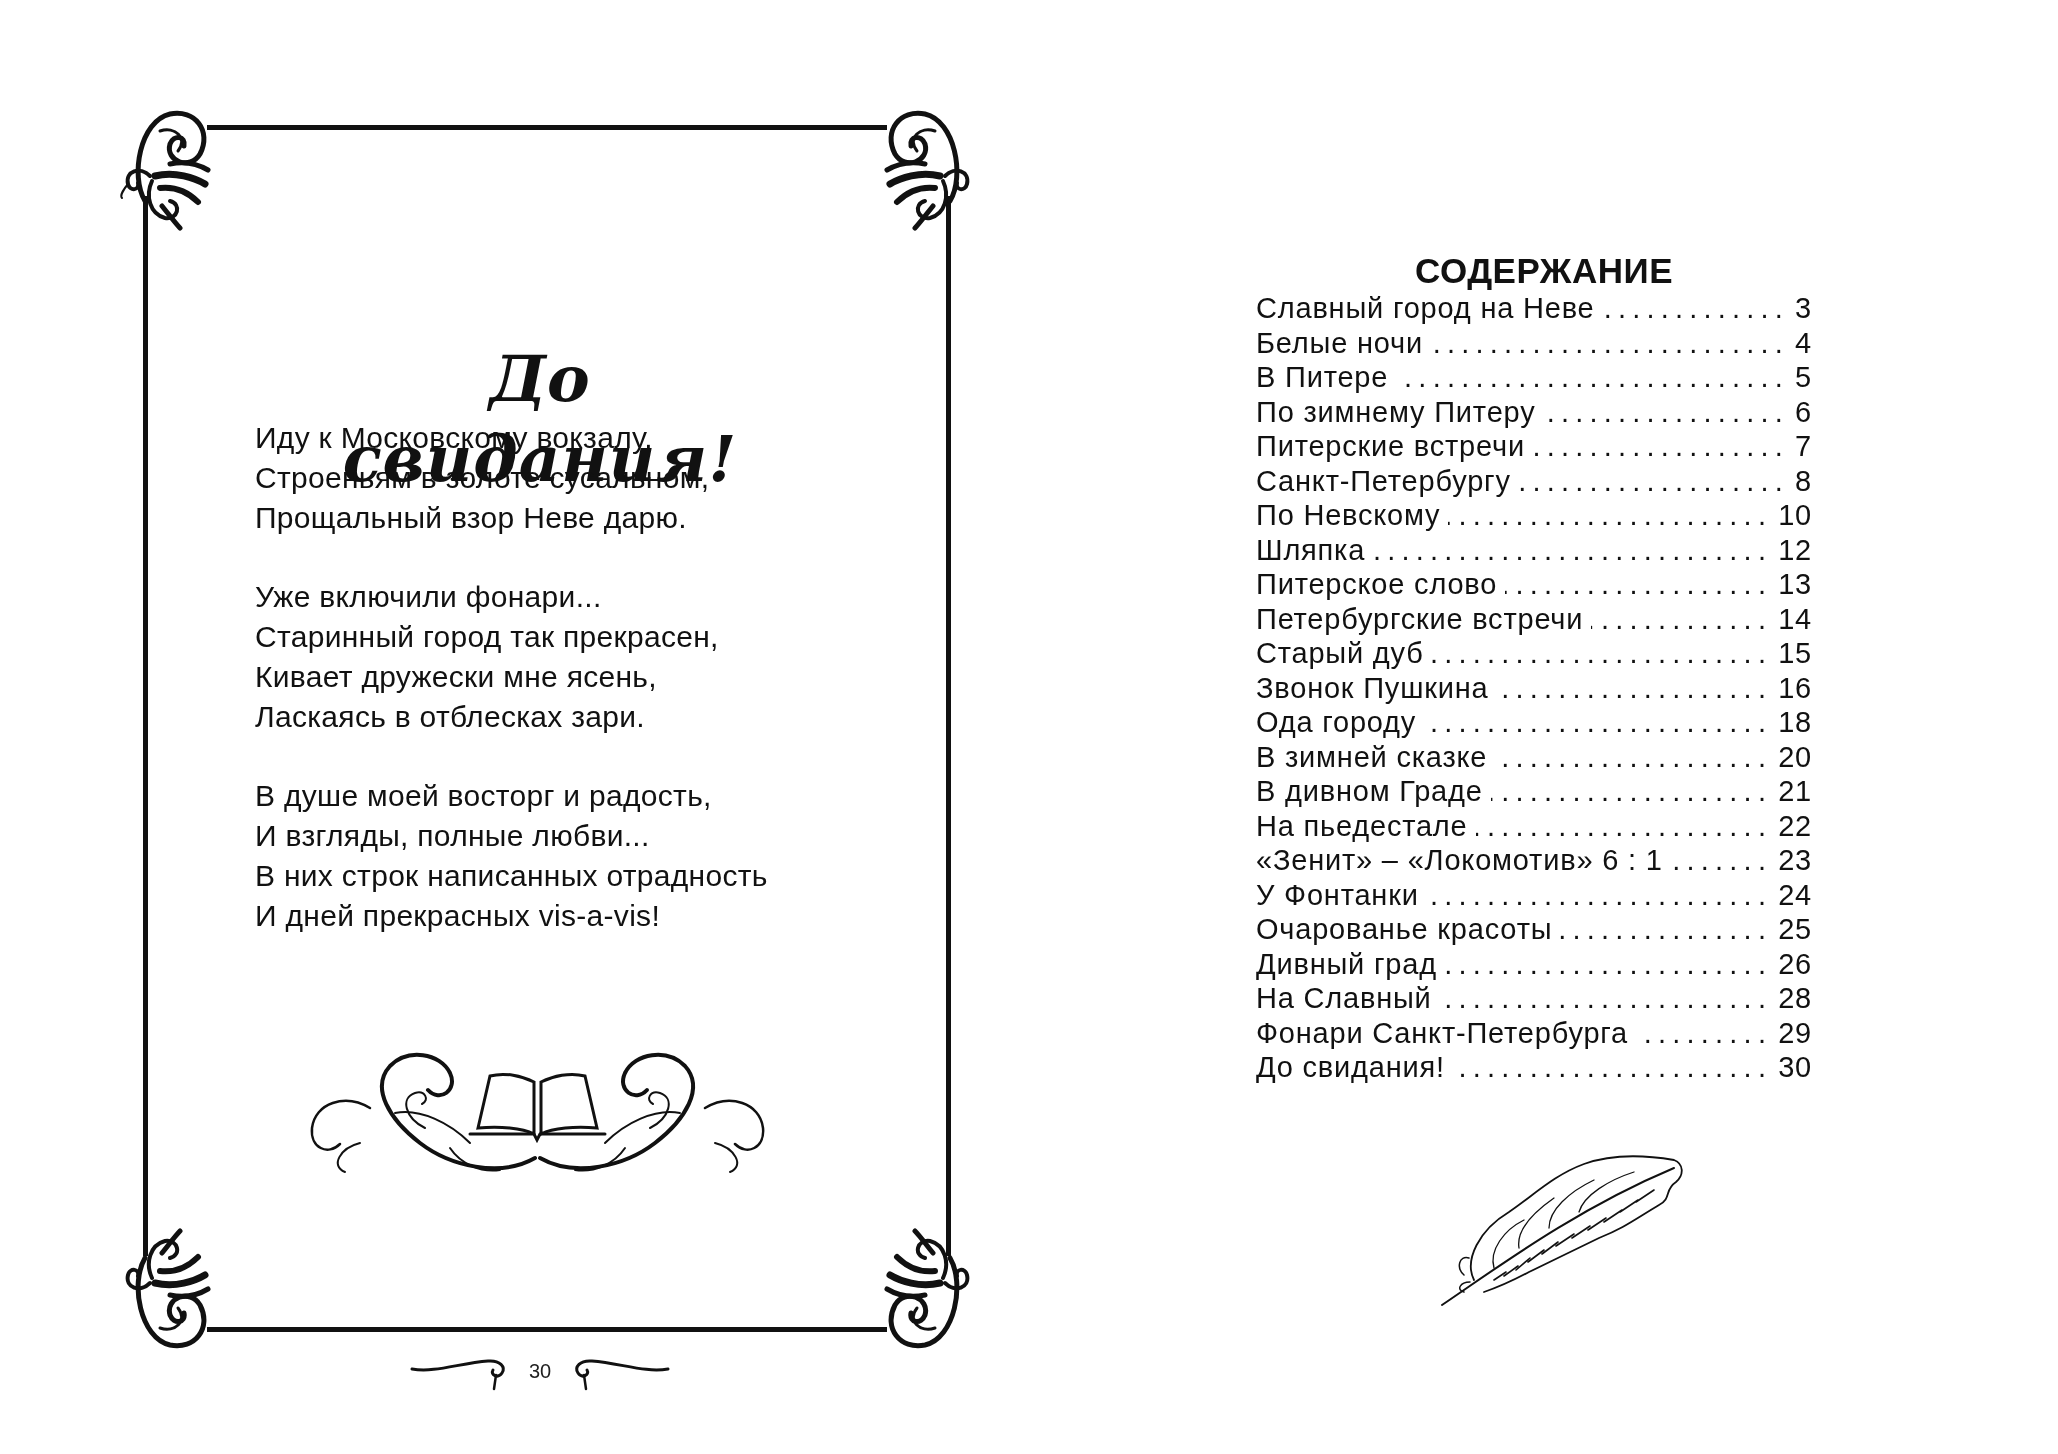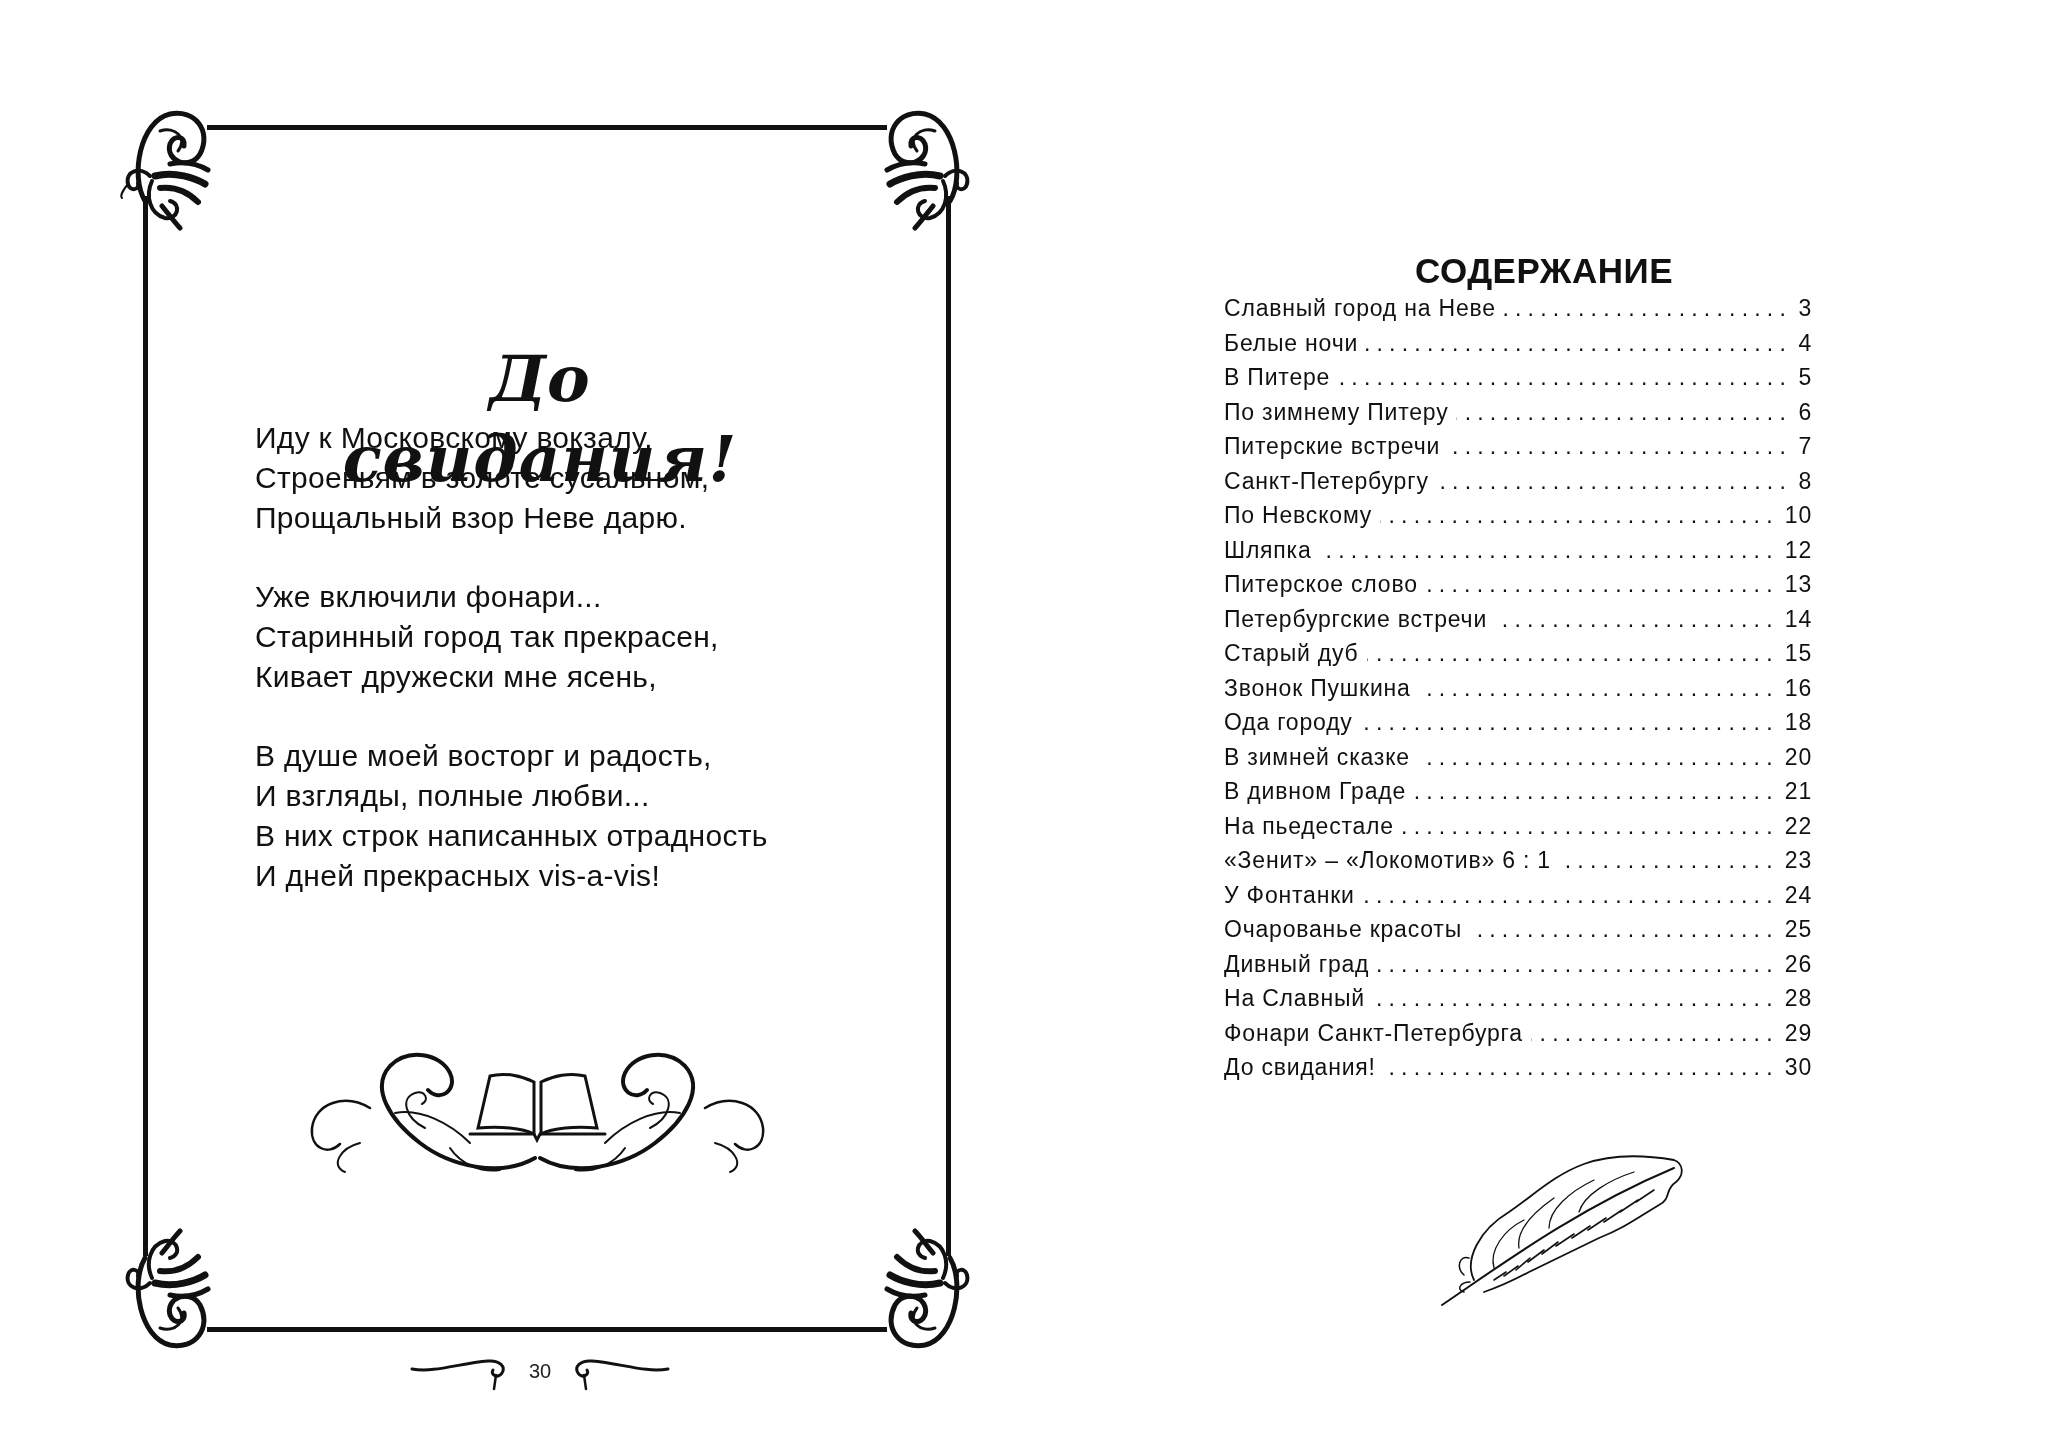--- a/index.html
+++ b/index.html
@@ -32,21 +32,21 @@
 
   .page-number-wrap { position:absolute; left:410px; top:1355px; width:260px; height:40px; }
   .page-number-wrap svg { position:absolute; top:0; width:100px; height:36px; }
   .swirl-left { left:0; }
   .swirl-right { right:0; transform:scaleX(-1); }
   .page-number { position:absolute; left:0; width:260px; top:4px; text-align:center; font-size:20px; line-height:24px; color:#222; }
 
   
   .toc-title { position:absolute; left:100px; width:830px; top:222px; text-align:center; font-family:"Liberation Sans", sans-serif; font-weight:bold; font-size:35px; line-height:40px; letter-spacing:0.5px; color:#111; }
   .toc-list { position:absolute; left:195px; top:294px; width:588px; margin:0; padding:0; list-style:none; }
-  .toc-row { display:flex; align-items:baseline; height:34.5px; font-size:23px; line-height:28px; letter-spacing:0.8px; color:#111; }
+  .toc-row { display:flex; align-items:baseline; height:34.5px; font-size:29px; line-height:28px; letter-spacing:0.8px; color:#111;margin-left:32px; }
   .toc-label { white-space:nowrap; padding-right:8px; }
   .toc-dots { flex:1; overflow:hidden; white-space:nowrap; letter-spacing:6.2px; text-align:right; direction:rtl; }
   .toc-page { white-space:nowrap; padding-left:6px; min-width:14px; text-align:right; }
 
   .feather { position:absolute; left:405px; top:1150px; width:260px; height:160px; }
   .feather svg { width:100%; height:100%; display:block; }
 </style>
 </head>
 <body>
 
@@ -111,20 +111,21 @@
   <div class="poem">
     <div class="stanza">
       <span class="poem-line">Иду к Московскому вокзалу.</span>
       <span class="poem-line">Строеньям в золоте сусальном,</span>
       <span class="poem-line">Прощальный взор Неве дарю.</span>
     </div>
     <div class="stanza">
       <span class="poem-line">Уже включили фонари...</span>
       <span class="poem-line">Старинный город так прекрасен,</span>
       <span class="poem-line">Кивает дружески мне ясень,</span>
+      <span class="poem-line">Ласкаясь в отблесках зари.</span>
     </div>
     <div class="stanza">
       <span class="poem-line">В душе моей восторг и радость,</span>
       <span class="poem-line">И взгляды, полные любви...</span>
       <span class="poem-line">В них строк написанных отрадность</span>
       <span class="poem-line">И дней прекрасных vis-a-vis!</span>
     </div>
   </div>
 
   <div class="book-ornament">

